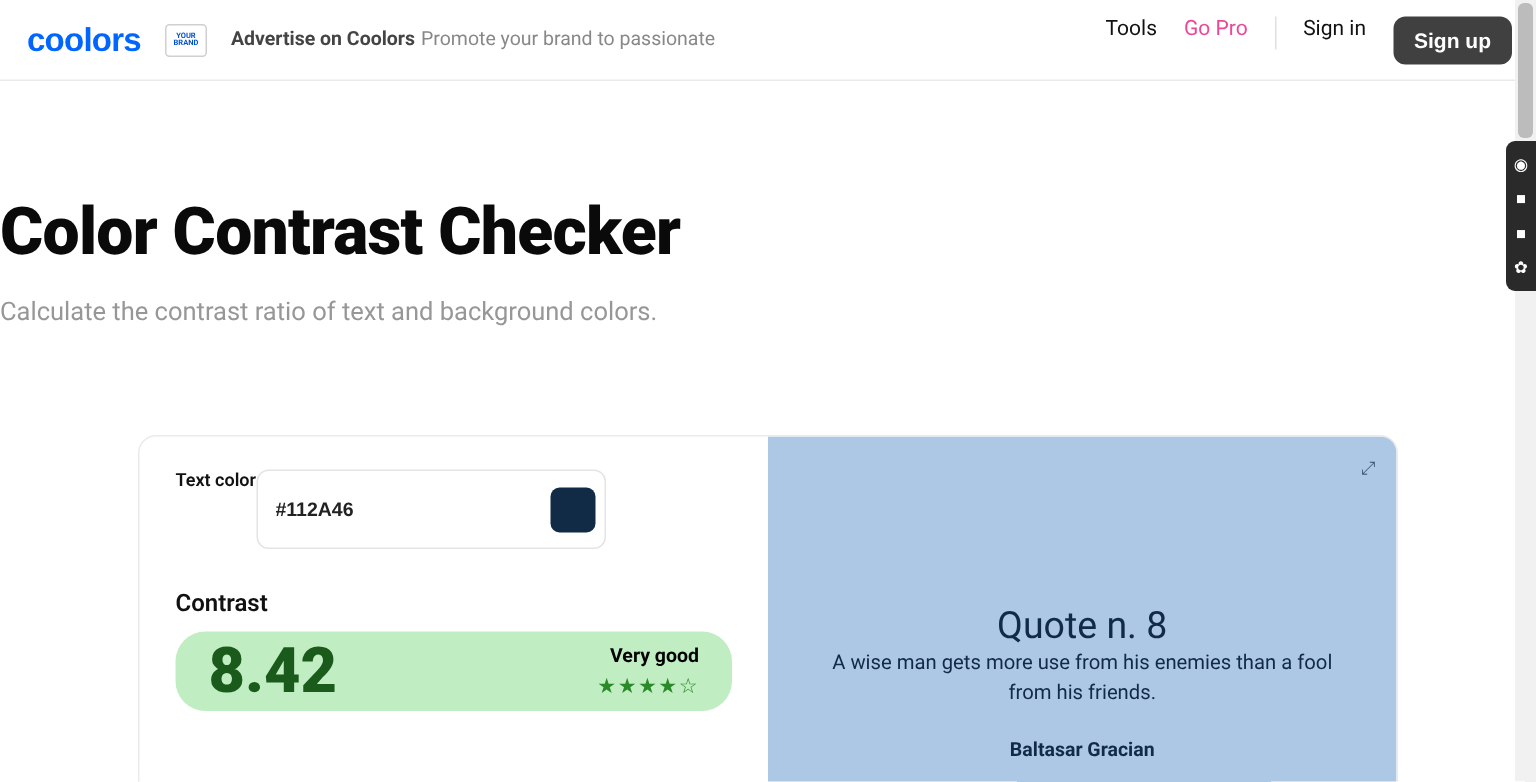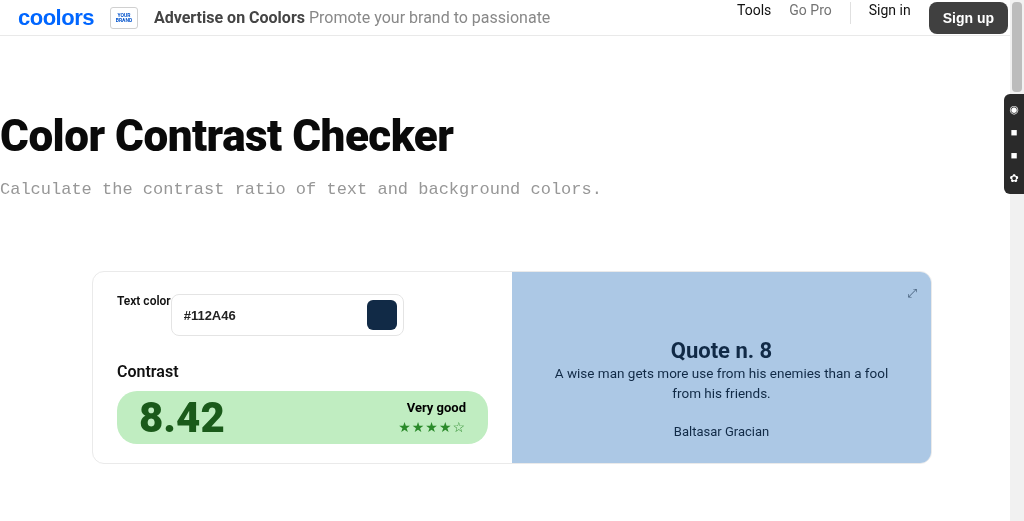--- a/index.html
+++ b/index.html
@@ -1,61 +1,61 @@
 <!DOCTYPE html>
 <html><head>
   <meta charset="utf-8">
   <style>
     * { margin: 0; padding: 0; box-sizing: border-box; }
     body { font-family: -apple-system, BlinkMacSystemFont, 'Segoe UI', Roboto, Helvetica, Arial, sans-serif; background: #fff; color: #111; width: 1024px; height: 521px; overflow: hidden; position: relative; }
 
     
-    .header { height: 36px; border-bottom: 1px solid #e9e9e9; display: flex; align-items: center; padding: 0 16px 0 18px; gap: 16px; }
+    .header { height: 54px; border-bottom: 1px solid #e9e9e9; display: flex; align-items: center; padding: 0 16px 0 18px; gap: 16px; }
     .logo { font-weight: 900; font-size: 22px; letter-spacing: -0.5px; color: #0066ff; font-family: Arial, sans-serif; }
     .brand-box { width: 28px; height: 22px; background: #fff; border: 1px solid #d0d0d0; border-radius: 3px; display: flex; align-items: center; justify-content: center; font-size: 5px; color: #0052cc; font-weight: 700; line-height: 1; text-align: center; }
-    .ad-block { display: flex; flex-direction: column; font-size: 16px; line-height: 1.35; }
+    .ad-block { display: flex; flex-direction: column; font-size: 13px; line-height: 1.35; }
     .ad-line1 { color: #888; }
     .ad-line1 strong { color: #444; font-weight: 700; margin-right: 4px; }
     .ad-line2 { color: #888; }
     .ad-try { color: #0066ff; cursor: pointer; margin-left: 4px; }
     .spacer { flex: 1; }
     .nav { display: flex; gap: 18px; }
     .nav a { font-size: 14px; color: #111; text-decoration: none; cursor: pointer; }
-    .nav a.pro { color: #737373; }
+    .nav a.pro { color: #ec4899; }
     .divider { width: 1px; height: 22px; background: #e0e0e0; }
     .signup-btn { background: #404040; color: #fff; border: none; border-radius: 8px; padding: 8px 14px; font-size: 14px; font-weight: 600; cursor: pointer; }
 
     
     .hero { text-align: left; margin-top: 74px; }
     .hero h1 { font-size: 44px; font-weight: 900; letter-spacing: -0.5px; color: #0a0a0a; }
-    .hero p { margin-top: 18px; font-size: 17px; color: #979797; font-family: Liberation Mono, monospace; }
+    .hero p { margin-top: 18px; font-size: 17px; color: #979797; }
 
     
     .card { width: 840px; margin: 72px auto 0; border: 1px solid #eaeaea; border-radius: 12px; display: flex; overflow: hidden; background: #fff; }
     .left { width: 50%; padding: 22px 24px 0; }
     .right { width: 50%; background: #ACC8E5; position: relative; padding: 24px; color: #112A46; text-align: center; display: flex; flex-direction: column; align-items: center; justify-content: flex-start; }
     .expand { position: absolute; top: 14px; right: 14px; font-size: 12px; color: #112A46; opacity: 0.7; cursor: pointer; }
 
     .inputs-row { display: flex; gap: 20px; }
     .input-group { flex: 1; display: flex; flex-direction: row; }
     .input-label { font-size: 12px; font-weight: 600; color: #111; margin-bottom: 8px; }
-    .input-wrap { border: 1px solid #e4e4e4; border-radius: 8px; height: 42px; display: flex; align-items: center; padding: 0 6px 0 12px; gap: 8px; }
+    .input-wrap { border: 1px solid #e4e4e4; border-radius: 8px; height: 53px; display: flex; align-items: center; padding: 0 6px 0 12px; gap: 8px; }
     .input-wrap input { border: none; outline: none; flex: 1; font-size: 13px; font-weight: 600; color: #222; background: transparent; }
     .swatch { width: 30px; height: 30px; border-radius: 6px; cursor: pointer; }
 
     .contrast-label { font-size: 16px; font-weight: 600; margin-top: 26px; margin-bottom: 10px; }
     .score-box { background: #c0edc1; border-radius: 20px; padding: 2px 22px; display: flex; align-items: center; justify-content: space-between; }
     .score { font-size: 42px; font-weight: 900; color: #1a5a1a; }
     .rating { text-align: right; }
     .rating-text { font-size: 13px; font-weight: 700; color: #000000; margin-bottom: 4px; }
     .stars { color: #2a8a2a; font-size: 14px; letter-spacing: 1px; }
 
-    .quote-title { font-size: 22px; font-weight: 700; margin-top: 42px; }
+    .quote-title { font-size: 25px; font-weight: 400; margin-top: 88px; }
     .quote-body { font-size: 13.5px; line-height: 1.5; max-width: 360px; }
-    .quote-author { font-size: 13px; font-weight: 400; margin-top: 20px; }
+    .quote-author { font-size: 13px; font-weight: 700; margin-top: 20px; }
 
     
     .side-tools { position: absolute; right: 0; top: 94px; width: 20px; background: #2a2a2a; border-radius: 6px 0 0 6px; display: flex; flex-direction: column; padding: 4px 0; }
     .side-tools .tool { color: #fff; font-size: 11px; text-align: center; padding: 5px 0; cursor: pointer; }
 
     
     .scroll-track { position: absolute; right: 0; top: 0; width: 14px; height: 100%; background: #f1f1f1; }
     .scroll-thumb { position: absolute; right: 2px; top: 2px; width: 10px; height: 90px; background: #bcbcbc; border-radius: 4px; }
   </style>
 </head>

